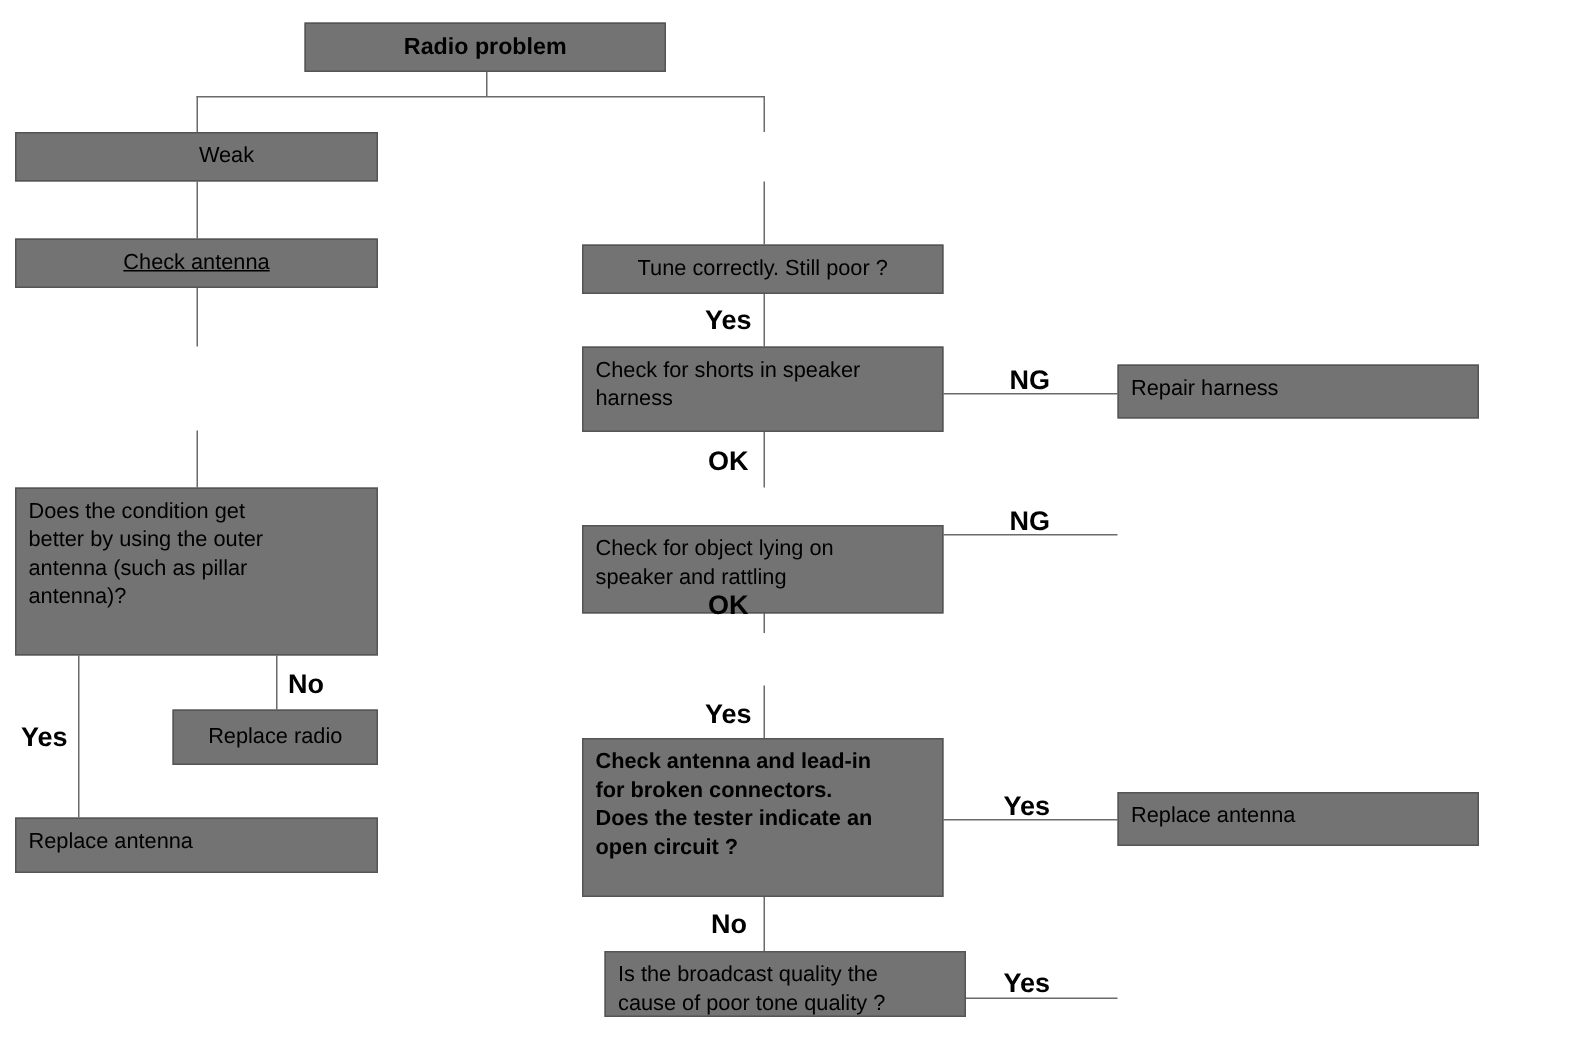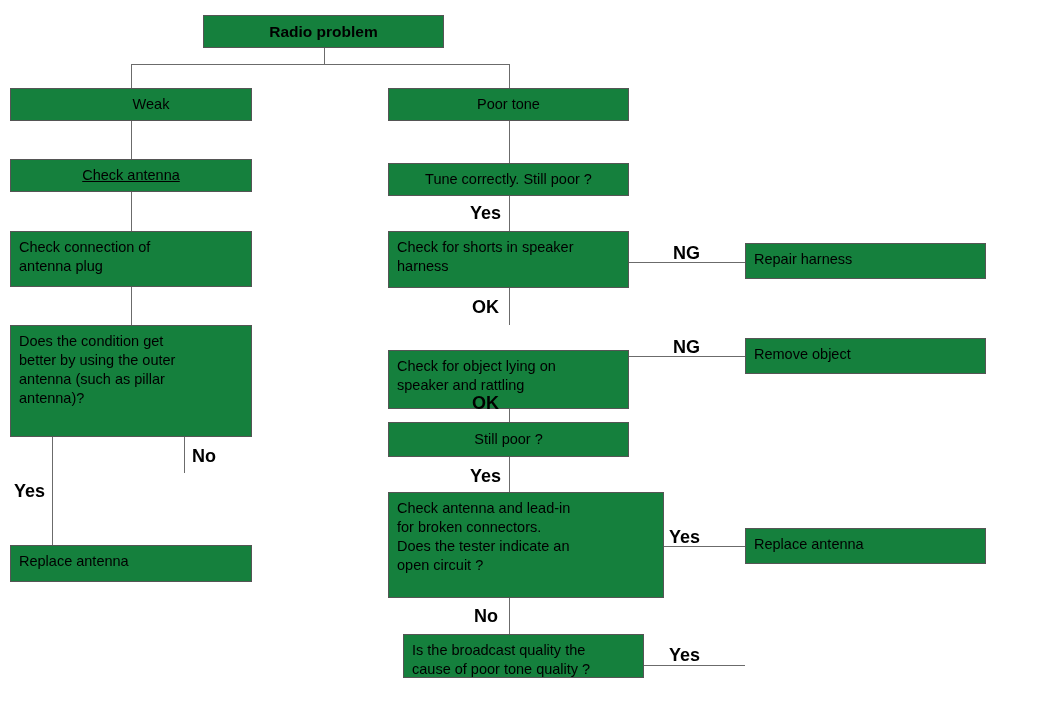--- a/index.html
+++ b/index.html
@@ -15,21 +15,21 @@
     position: relative;
     width: 1050px;
     height: 703px;
     background: #ffffff;
     overflow: hidden;
   }
   .node {
     position: absolute;
     box-sizing: border-box;
     border: 1px solid #555555;
-    background: #15803d;
+    background: #737373;
     font-size: 14.5px;
     line-height: 19px;
     color: #000000;
     white-space: pre-line;
   }
   .node.center {
     display: flex;
     align-items: center;
     justify-content: center;
     text-align: center;
@@ -74,37 +74,33 @@
     <div class="edge v" style="left: 509px; top: 288px; height: 37px; background: rgb(107, 107, 107);"></div>
     <div class="edge v" style="left: 509px; top: 384px; height: 38px; background: rgb(107, 107, 107);"></div>
     <div class="edge v" style="left: 509px; top: 457px; height: 35px; background: rgb(107, 107, 107);"></div>
     <div class="edge v" style="left: 509px; top: 598px; height: 36px; background: rgb(107, 107, 107);"></div>
     <div class="edge h" style="left: 629px; top: 262px; width: 116px; background: rgb(107, 107, 107);"></div>
     <div class="edge h" style="left: 629px; top: 356px; width: 116px; background: rgb(107, 107, 107);"></div>
     <div class="edge h" style="left: 629px; top: 546px; width: 116px; background: rgb(107, 107, 107);"></div>
     <div class="edge h" style="left: 629px; top: 665px; width: 116px; background: rgb(107, 107, 107);"></div>
     <div class="node center title" style="left: 203px; top: 15px; width: 241px; height: 33px; border-color: rgb(85, 85, 85);">Radio problem</div>
     <div class="node center" style="left: 10px; top: 88px; width: 242px; height: 33px; border-color: rgb(85, 85, 85); padding-left: 40px;">Weak</div>
-    <div class="node center" style="left: 388px; top: 88px; width: 241px; height: 33px; border-color: rgb(85, 85, 85);">Poor tone</div>
     <div class="node center" style="left: 10px; top: 159px; width: 242px; height: 33px; border-color: rgb(85, 85, 85); text-decoration: underline;">Check antenna</div>
     <div class="node center" style="left: 388px; top: 163px; width: 241px; height: 33px; border-color: rgb(85, 85, 85); text-align: right;">Tune correctly. Still poor ?</div>
-    <div class="node left" style="left: 10px; top: 231px; width: 242px; height: 56px; border-color: rgb(85, 85, 85);">Check connection of
-antenna plug</div>
     <div class="node left" style="left: 745px; top: 243px; width: 241px; height: 36px; border-color: rgb(85, 85, 85);">Repair harness</div>
     <div class="node left" style="left: 388px; top: 231px; width: 241px; height: 57px; border-color: rgb(85, 85, 85);">Check for shorts in speaker
 harness</div>
     <div class="node left" style="left: 10px; top: 325px; width: 242px; height: 112px; border-color: rgb(85, 85, 85);">Does the condition get
 better by using the outer
 antenna (such as pillar
 antenna)?</div>
     <div class="node left" style="left: 388px; top: 325px; width: 241px; height: 59px; border-color: rgb(85, 85, 85); margin-top: 25px;">Check for object lying on
 speaker and rattling</div>
-    <div class="node left" style="left: 745px; top: 338px; width: 241px; height: 36px; border-color: rgb(85, 85, 85);">Remove object</div>
-    <div class="node center" style="left: 388px; top: 422px; width: 241px; height: 35px; border-color: rgb(85, 85, 85);">Still poor ?</div>
-    <div class="node left" style="left: 388px; top: 492px; width: 276px; height: 106px; border-color: rgb(85, 85, 85);">Check antenna and lead-in
+    <div class="node center" style="left: 115px; top: 473px; width: 137px; height: 37px; border-color: rgb(85, 85, 85);">Replace radio</div>
+    <div class="node left" style="left: 388px; top: 492px; width: 241px; height: 106px; border-color: rgb(85, 85, 85); font-weight: bold;">Check antenna and lead-in
 for broken connectors.
 Does the tester indicate an
 open circuit ?</div>
     <div class="node left" style="left: 745px; top: 528px; width: 241px; height: 36px; border-color: rgb(85, 85, 85);">Replace antenna</div>
     <div class="node left" style="left: 10px; top: 545px; width: 242px; height: 37px; border-color: rgb(85, 85, 85);">Replace antenna</div>
     <div class="node left" style="left: 388px; top: 634px; width: 241px; height: 44px; border-color: rgb(85, 85, 85); margin-left: 15px;">Is the broadcast quality the
 cause of poor tone quality ?</div>
     <div class="edge-label" style="left: 192px; top: 446px;">No</div>
     <div class="edge-label" style="left: 14px; top: 481px;">Yes</div>
     <div class="edge-label" style="left: 470px; top: 203px;">Yes</div>

